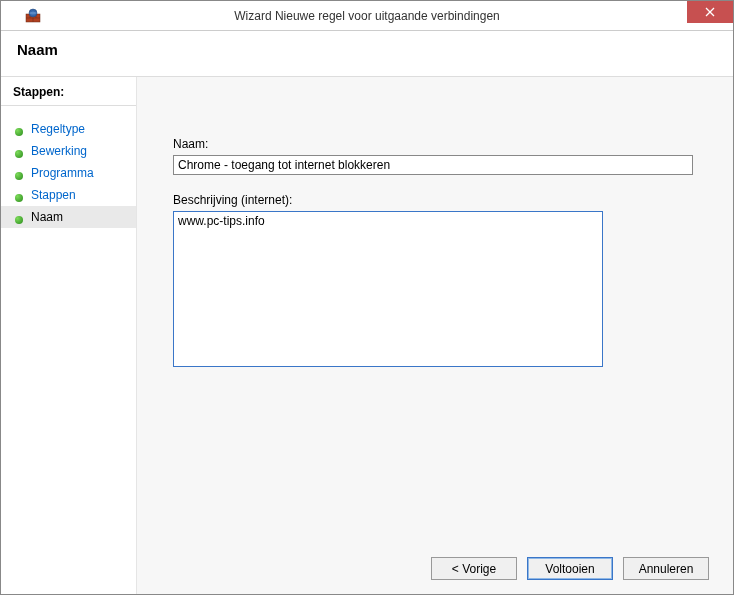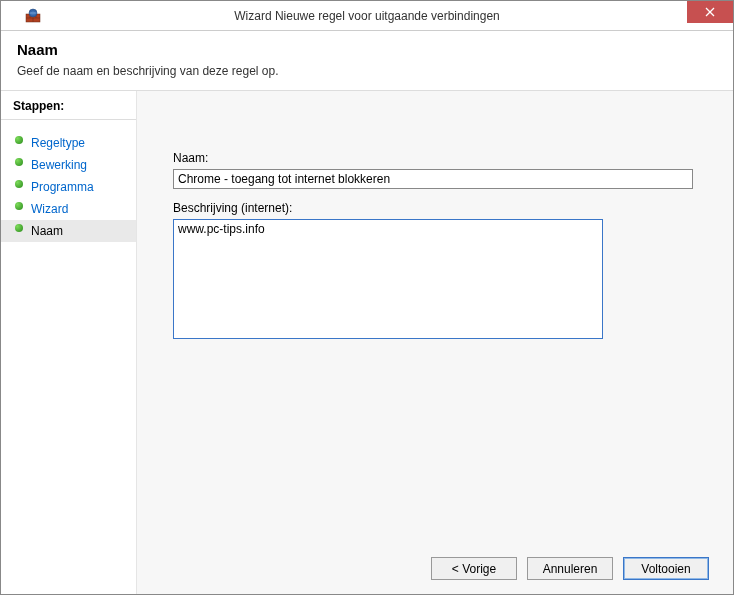--- a/index.html
+++ b/index.html
@@ -76,21 +76,21 @@
     padding-top: 2px;
   }
   .sidebar-heading {
     font-weight: bold;
     padding: 6px 10px 6px 12px;
     border-bottom: 1px solid #ddd;
     margin-bottom: 12px;
   }
   .step {
     display: flex;
-    align-items: flex-start;
+    align-items: flex-end;
     padding: 4px 10px 4px 14px;
     gap: 8px;
     cursor: pointer;
   }
   .step.active {
     background: #e9e9e9;
   }
   .step .bullet {
     width: 8px; height: 8px;
     border-radius: 50%;
@@ -120,29 +120,29 @@
     width: 520px;
     height: 20px;
     border: 1px solid #888;
     background: #fff;
     font-family: inherit;
     font-size: 12px;
     padding: 1px 4px;
   }
   .textarea {
     width: 430px;
-    height: 120px;
+    height: 156px;
     border: 1px solid #3a76c8;
     background: #fff;
     font-family: inherit;
     font-size: 12px;
     padding: 2px 4px;
     resize: none;
   }
-  .field-group { margin-bottom: 12px; }
+  .field-group { margin-bottom: 18px; }
   .footer {
     position: absolute;
     bottom: 14px;
     right: 24px;
     display: flex;
     gap: 10px;
   }
   .btn {
     min-width: 86px;
     height: 23px;
@@ -178,21 +178,20 @@
     <div class="titlebar-close">
       <svg width="10" height="10" viewBox="0 0 10 10">
         <line x1="1" y1="1" x2="9" y2="9" stroke="#fff" stroke-width="1.2"></line>
         <line x1="9" y1="1" x2="1" y2="9" stroke="#fff" stroke-width="1.2"></line>
       </svg>
     </div>
   </div>
 
   <div class="header">
     <div class="header-title">Naam</div>
-    <div class="header-subtitle">Geef de naam en beschrijving van deze regel op.</div>
   </div>
 
   <div class="body">
 
     <div class="sidebar">
       <div class="sidebar-heading">Stappen:</div>
 
       <div class="step">
         <span class="bullet"></span>
         <span class="label">Regeltype</span>
@@ -200,21 +199,21 @@
       <div class="step">
         <span class="bullet"></span>
         <span class="label">Bewerking</span>
       </div>
       <div class="step">
         <span class="bullet"></span>
         <span class="label">Programma</span>
       </div>
       <div class="step">
         <span class="bullet"></span>
-        <span class="label">Wizard</span>
+        <span class="label">Stappen</span>
       </div>
       <div class="step active">
         <span class="bullet"></span>
         <span class="label">Naam</span>
       </div>
     </div>
 
     <div class="main">
 
       <div class="field-group">
@@ -222,21 +221,21 @@
         <input class="text-input" type="text" value="Chrome - toegang tot internet blokkeren" style="">
       </div>
 
       <div class="field-group">
         <div class="form-label">Beschrijving (internet):</div>
         <textarea class="textarea" style="">www.pc-tips.info</textarea>
       </div>
 
       <div class="footer">
         <button class="btn">&lt; Vorige</button>
+        <button class="btn default">Voltooien</button>
         <button class="btn">Annuleren</button>
-        <button class="btn default">Voltooien</button>
       </div>
 
     </div>
 
   </div>
 
 </div>
 
 </body></html>

